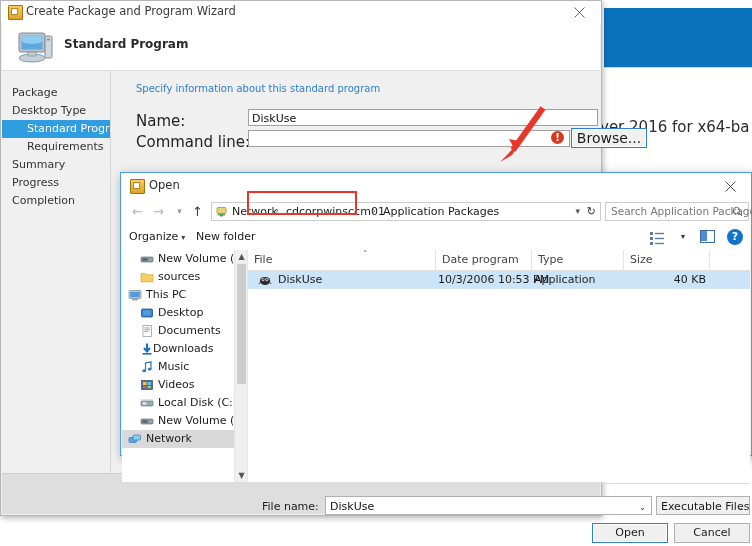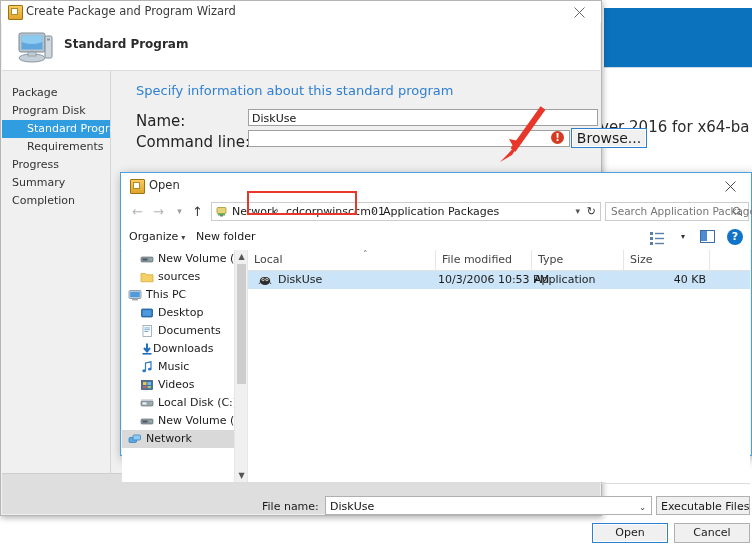--- a/index.html
+++ b/index.html
@@ -43,21 +43,21 @@
   #wiz-sidebar{position:absolute;left:1px;top:70px;width:108px;bottom:40px;background:#f0f0f0;
     border-right:1px solid #d5d5d5;}
   .wiz-nav{position:relative;height:18px;line-height:18px;font-size:11px;color:#333;
     font-family:"DejaVu Sans",sans-serif;white-space:nowrap;}
   .wiz-nav.lvl0{padding-left:10px;}
   .wiz-nav.lvl1{padding-left:25px;}
   .wiz-nav.sel{background:#2f9de0;color:#ffffff;}
   #wiz-navlist{position:absolute;left:0;top:13px;right:0;}
 
   #wiz-content{position:absolute;left:110px;top:70px;right:1px;bottom:40px;background:#f0f0f0;}
-  #wiz-heading{position:absolute;left:25px;top:12px;font-size:13px;color:#2f7fd0;
+  #wiz-heading{position:absolute;left:25px;top:12px;font-size:10px;color:#2f7fd0;
     font-family:"DejaVu Sans",sans-serif;white-space:nowrap;}
   .wiz-formrow{position:absolute;left:25px;right:12px;height:19px;}
   .wiz-formlabel{position:absolute;left:0;top:3px;font-size:15px;color:#222;
     font-family:"DejaVu Sans",sans-serif;}
   .wiz-input{position:absolute;left:112px;height:17px;background:#ffffff;border:1px solid #a0a0a0;
     box-sizing:border-box;font-size:11px;color:#111;padding:1px 3px;line-height:15px;
     font-family:"DejaVu Sans",sans-serif;overflow:hidden;white-space:nowrap;}
   #wiz-row-name{top:38px;}
   #wiz-name-input{left:112px;width:350px;}
   #wiz-row-cmd{top:59px;}
@@ -218,25 +218,25 @@
         <ellipse cx="16" cy="29" rx="13" ry="4" fill="#c6d0d8" stroke="#8b98a3" stroke-width="1"></ellipse>
         <rect x="12" y="23" width="8" height="4" fill="#c2ccd4" stroke="#8b98a3" stroke-width="0.8"></rect>
       </svg>
     </div>
     <div id="wiz-header-label">Standard Program</div>
   </div>
 
   <div id="wiz-sidebar">
     <div id="wiz-navlist">
       <div class="wiz-nav lvl0">Package</div>
-      <div class="wiz-nav lvl0">Program Disk</div>
+      <div class="wiz-nav lvl0">Desktop Type</div>
       <div class="wiz-nav lvl1 sel">Standard Program</div>
       <div class="wiz-nav lvl1">Requirements</div>
+      <div class="wiz-nav lvl0">Summary</div>
       <div class="wiz-nav lvl0">Progress</div>
-      <div class="wiz-nav lvl0">Summary</div>
       <div class="wiz-nav lvl0">Completion</div>
     </div>
   </div>
 
   <div id="wiz-content">
     <div id="wiz-heading">Specify information about this standard program</div>
 
     <div class="wiz-formrow" id="wiz-row-name">
       <div class="wiz-formlabel">Name:</div>
       <div class="wiz-input" id="wiz-name-input">DiskUse</div>
@@ -430,23 +430,23 @@
   </div>
 
   <div id="od-navscroll">
     <div class="arrow up">▲</div>
     <div class="thumb"></div>
     <div class="arrow down">▼</div>
   </div>
 
   <div id="od-filelist">
     <div id="od-colhdr">
-      <div class="od-col" style="left:0px;width:188px">Local</div>
+      <div class="od-col" style="left:0px;width:188px">File</div>
       <div id="od-sortmark">˄</div>
-      <div class="od-col" style="left:188px;width:96px">File modified</div>
+      <div class="od-col" style="left:188px;width:96px">Date program</div>
       <div class="od-col" style="left:284px;width:92px">Type</div>
       <div class="od-col" style="left:376px;width:86px">Size</div>
     </div>
 
     <div id="od-row">
       <div id="od-row-icon">
         <svg width="14" height="14" viewBox="0 0 14 14">
           <ellipse cx="7" cy="8" rx="5.2" ry="4" fill="#2b2b2b"></ellipse>
           <circle cx="5.1" cy="6.4" r="1.9" fill="#ffffff" stroke="#2b2b2b" stroke-width="0.8"></circle>
           <circle cx="8.9" cy="6.4" r="1.9" fill="#ffffff" stroke="#2b2b2b" stroke-width="0.8"></circle>

